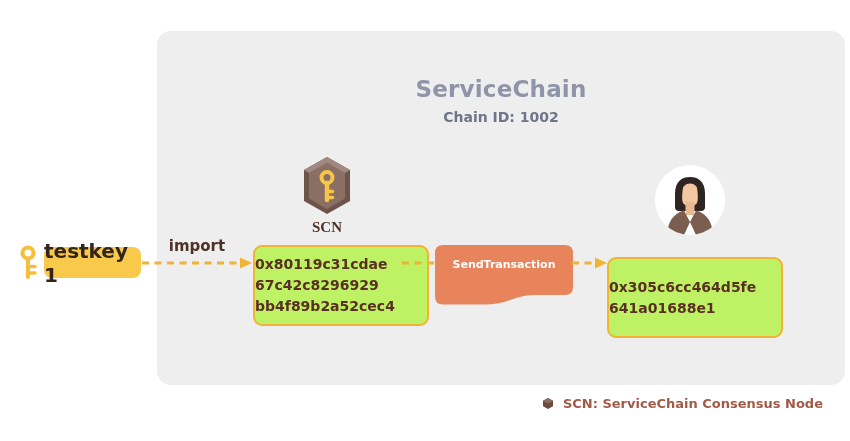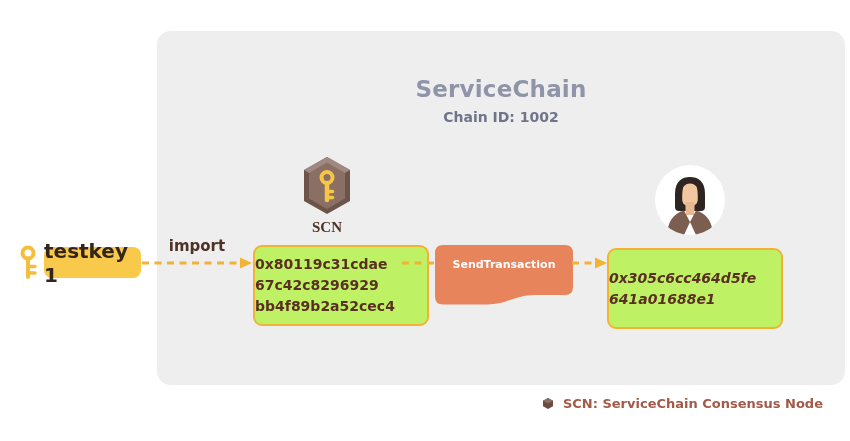--- a/index.html
+++ b/index.html
@@ -44,21 +44,21 @@
   .arrow3{left:572px;top:255px;width:36px;height:16px;}
 
   
   .addr-box{
     width:176px;height:81px;background:#bef264;
     border:2px solid #f2b233;border-radius:9px;box-sizing:border-box;
     display:flex;flex-direction:column;align-items:flex-start;justify-content:center;
     font-size:14px;font-weight:bold;color:#5a2f23;line-height:21px;
   }
   .addr-in{left:253px;top:245px;}
-  .addr-out{left:607px;top:248px;font-style:italic;}
+  .addr-out{left:607px;top:257px;}
 
   
   .scn-cube{left:303px;top:156px;width:48px;height:60px;}
   .scn-label{
     left:287px;top:219px;width:80px;text-align:center;
     font-size:15px;font-weight:bold;color:#4e3226;font-family:Liberation Serif, serif;
   }
 
   
   .sendtx{left:435px;top:245px;width:138px;height:60px;}

